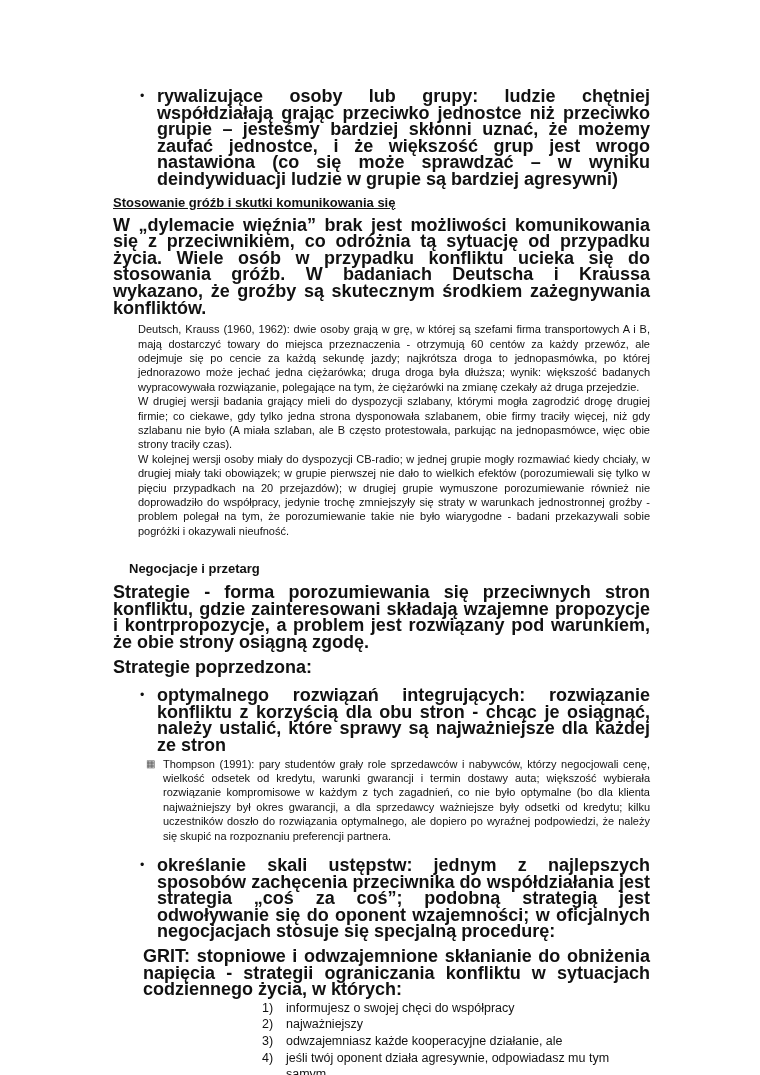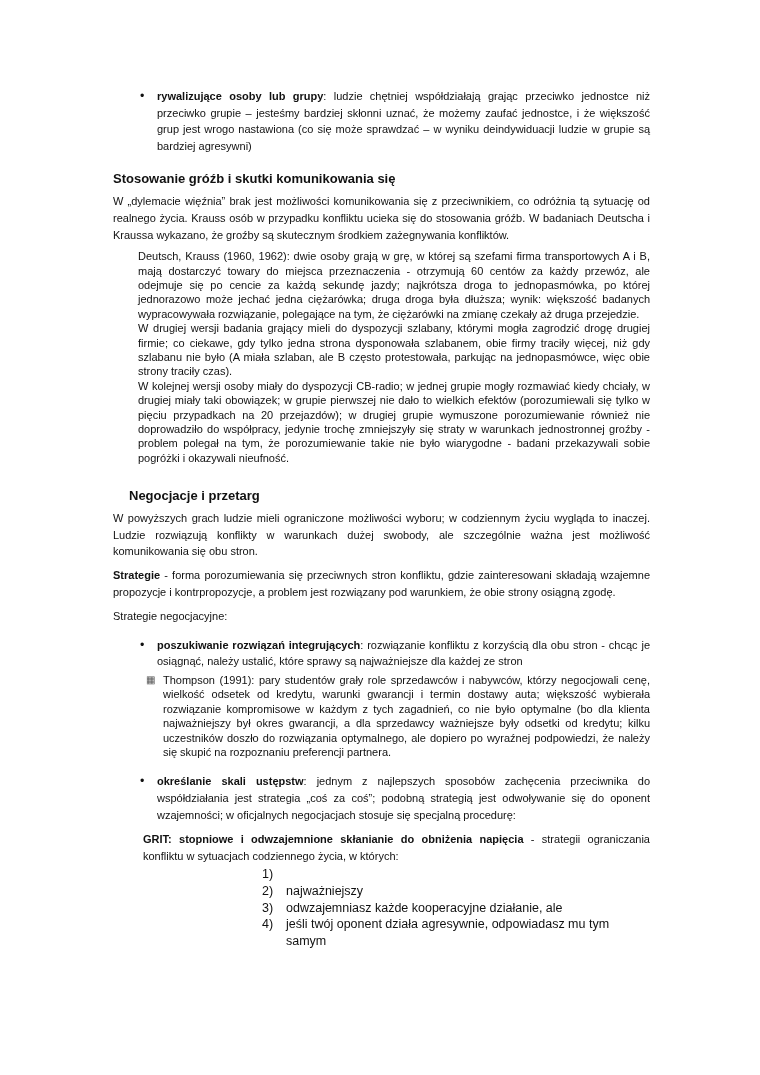--- a/index.html
+++ b/index.html
@@ -17,23 +17,24 @@
     color: #111111;
   }
   .content {
     position: absolute;
     left: 113px;
     top: 88px;
     width: 537px;
   }
   p { margin: 0; }
   .body-text {
-    font-size: 11px;
+    font-size: 18px;
     line-height: 16.6px;
     text-align: justify;
+    font-weight: bold;
   }
   .small-text {
     font-size: 11px;
     line-height: 14.4px;
     text-align: justify;
   }
   .heading {
     margin: 0;
     font-size: 13px;
     font-weight: bold;
@@ -83,74 +84,74 @@
     flex: none;
     width: 24px;
     font-size: 12.5px;
     line-height: 16.6px;
   }
   .step-text {
     font-size: 12.5px;
     line-height: 16.6px;
   }
   
-  .mt-heading1 { margin-top: 16px; }
+  .mt-heading1 { margin-top: 6px; text-decoration: underline; }
   .mt-para { margin-top: 6px; }
   .mt-heading2 { margin-top: 22px; padding-left: 16px; }
   .mt-def { margin-top: 7px; }
   .mt-strategies { margin-top: 8px; }
   .mt-bullet-int { margin-top: 12px; }
   .mt-bullet-con { margin-top: 14px; }
   .study-block .small-text { margin: 0; }
 </style>
 </head>
 <body>
 
 <div class="page">
   <div class="content">
 
     <div class="bullet-item">
       <span class="bullet-marker">•</span>
       <p class="body-text bullet-text"><b>rywalizujące osoby lub grupy</b><span>: ludzie chętniej współdziałają grając przeciwko jednostce niż przeciwko grupie – jesteśmy bardziej skłonni uznać, że możemy zaufać jednostce, i że większość grup jest wrogo nastawiona (co się może sprawdzać – w wyniku deindywiduacji ludzie w grupie są bardziej agresywni)</span></p>
     </div>
 
     <h2 class="heading mt-heading1">Stosowanie gróźb i skutki komunikowania się</h2>
-    <p class="body-text mt-para">W „dylemacie więźnia” brak jest możliwości komunikowania się z przeciwnikiem, co odróżnia tą sytuację od realnego życia. Krauss osób w przypadku konfliktu ucieka się do stosowania gróźb. W badaniach Deutscha i Kraussa wykazano, że groźby są skutecznym środkiem zażegnywania konfliktów.</p>
+    <p class="body-text mt-para">W „dylemacie więźnia” brak jest możliwości komunikowania się z przeciwnikiem, co odróżnia tą sytuację od przypadku życia. Wiele osób w przypadku konfliktu ucieka się do stosowania gróźb. W badaniach Deutscha i Kraussa wykazano, że groźby są skutecznym środkiem zażegnywania konfliktów.</p>
 
     <div class="study-block">
       <p class="small-text">Deutsch, Krauss (1960, 1962): dwie osoby grają w grę, w której są szefami firma transportowych A i B, mają dostarczyć towary do miejsca przeznaczenia - otrzymują 60 centów za każdy przewóz, ale odejmuje się po cencie za każdą sekundę jazdy; najkrótsza droga to jednopasmówka, po której jednorazowo może jechać jedna ciężarówka; druga droga była dłuższa; wynik: większość badanych wypracowywała rozwiązanie, polegające na tym, że ciężarówki na zmianę czekały aż druga przejedzie.</p>
       <p class="small-text">W drugiej wersji badania grający mieli do dyspozycji szlabany, którymi mogła zagrodzić drogę drugiej firmie; co ciekawe, gdy tylko jedna strona dysponowała szlabanem, obie firmy traciły więcej, niż gdy szlabanu nie było (A miała szlaban, ale B często protestowała, parkując na jednopasmówce, więc obie strony traciły czas).</p>
       <p class="small-text">W kolejnej wersji osoby miały do dyspozycji CB-radio; w jednej grupie mogły rozmawiać kiedy chciały, w drugiej miały taki obowiązek; w grupie pierwszej nie dało to wielkich efektów (porozumiewali się tylko w pięciu przypadkach na 20 przejazdów); w drugiej grupie wymuszone porozumiewanie również nie doprowadziło do współpracy, jedynie trochę zmniejszyły się straty w warunkach jednostronnej groźby - problem polegał na tym, że porozumiewanie takie nie było wiarygodne - badani przekazywali sobie pogróżki i okazywali nieufność.</p>
     </div>
 
     <h2 class="heading mt-heading2">Negocjacje i przetarg</h2>
-    <p class="body-text mt-para">W powyższych grach ludzie mieli ograniczone możliwości wyboru; w codziennym życiu wygląda to inaczej. Ludzie rozwiązują konflikty w warunkach dużej swobody, ale szczególnie ważna jest możliwość komunikowania się obu stron.</p>
     <p class="body-text mt-def"><b>Strategie</b><span> - forma porozumiewania się przeciwnych stron konfliktu, gdzie zainteresowani składają wzajemne propozycje i kontrpropozycje, a problem jest rozwiązany pod warunkiem, że obie strony osiągną zgodę.</span></p>
-    <p class="body-text mt-strategies">Strategie negocjacyjne:</p>
+    <p class="body-text mt-strategies">Strategie poprzedzona:</p>
 
     <div class="bullet-item mt-bullet-int">
       <span class="bullet-marker">•</span>
-      <p class="body-text bullet-text"><b>poszukiwanie rozwiązań integrujących</b><span>: rozwiązanie konfliktu z korzyścią dla obu stron - chcąc je osiągnąć, należy ustalić, które sprawy są najważniejsze dla każdej ze stron</span></p>
+      <p class="body-text bullet-text"><b>optymalnego rozwiązań integrujących</b><span>: rozwiązanie konfliktu z korzyścią dla obu stron - chcąc je osiągnąć, należy ustalić, które sprawy są najważniejsze dla każdej ze stron</span></p>
     </div>
 
     <div class="sub-note">
       <span class="grid-icon">▦</span>
       <p class="small-text bullet-text">Thompson (1991): pary studentów grały role sprzedawców i nabywców, którzy negocjowali cenę, wielkość odsetek od kredytu, warunki gwarancji i termin dostawy auta; większość wybierała rozwiązanie kompromisowe w każdym z tych zagadnień, co nie było optymalne (bo dla klienta najważniejszy był okres gwarancji, a dla sprzedawcy ważniejsze były odsetki od kredytu; kilku uczestników doszło do rozwiązania optymalnego, ale dopiero po wyraźnej podpowiedzi, że należy się skupić na rozpoznaniu preferencji partnera.</p>
     </div>
 
     <div class="bullet-item mt-bullet-con">
       <span class="bullet-marker">•</span>
       <p class="body-text bullet-text"><b>określanie skali ustępstw</b><span>: jednym z najlepszych sposobów zachęcenia przeciwnika do współdziałania jest strategia „coś za coś”; podobną strategią jest odwoływanie się do oponent wzajemności; w oficjalnych negocjacjach stosuje się specjalną procedurę:</span></p>
     </div>
 
     <div class="grit-block">
       <p class="body-text"><b>GRIT: stopniowe i odwzajemnione skłanianie do obniżenia napięcia</b><span> - strategii ograniczania konfliktu w sytuacjach codziennego życia, w których:</span></p>
       <div class="steps">
         <div class="step">
           <span class="step-num">1)</span>
+          <span class="step-text">informujesz o swojej chęci do współpracy</span>
         </div>
         <div class="step">
           <span class="step-num">2)</span>
           <span class="step-text">najważniejszy</span>
         </div>
         <div class="step">
           <span class="step-num">3)</span>
           <span class="step-text">odwzajemniasz każde kooperacyjne działanie, ale</span>
         </div>
         <div class="step">

